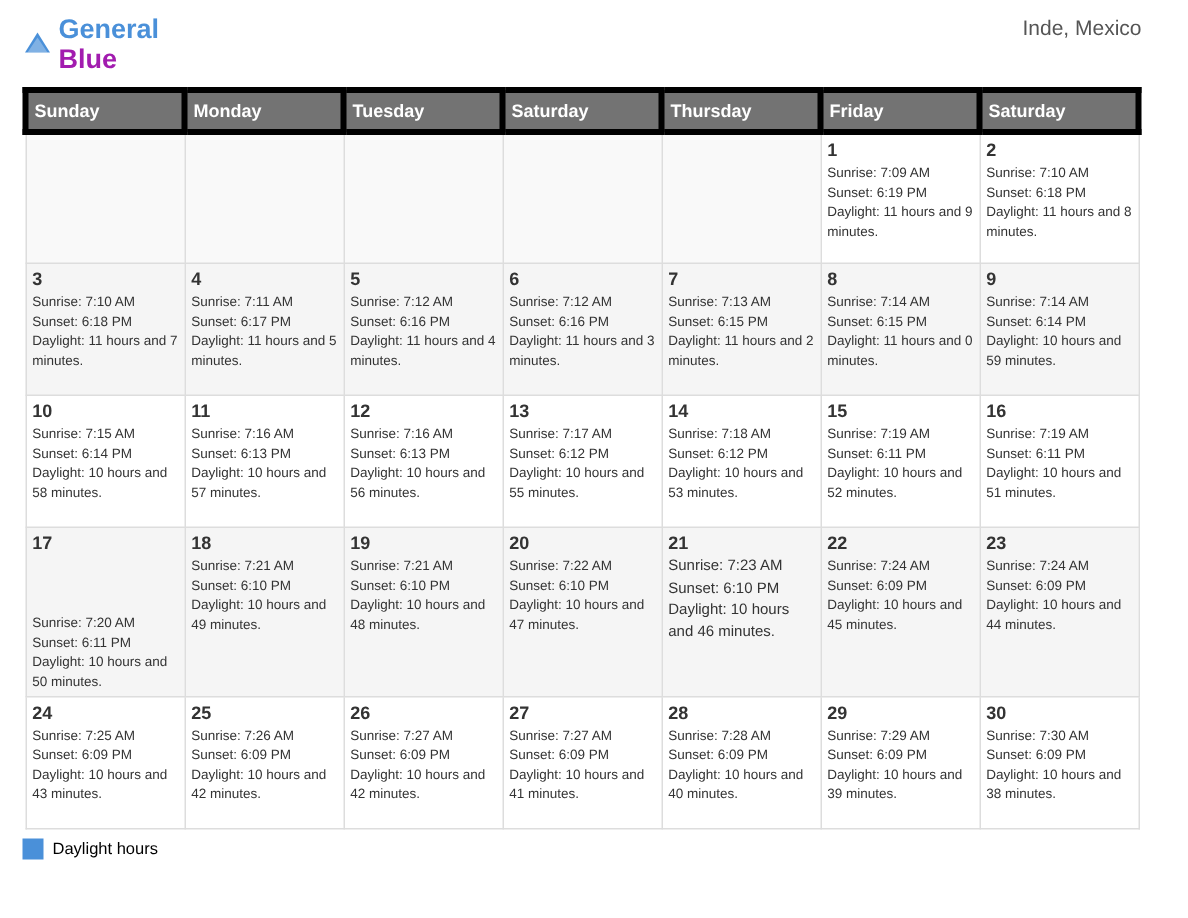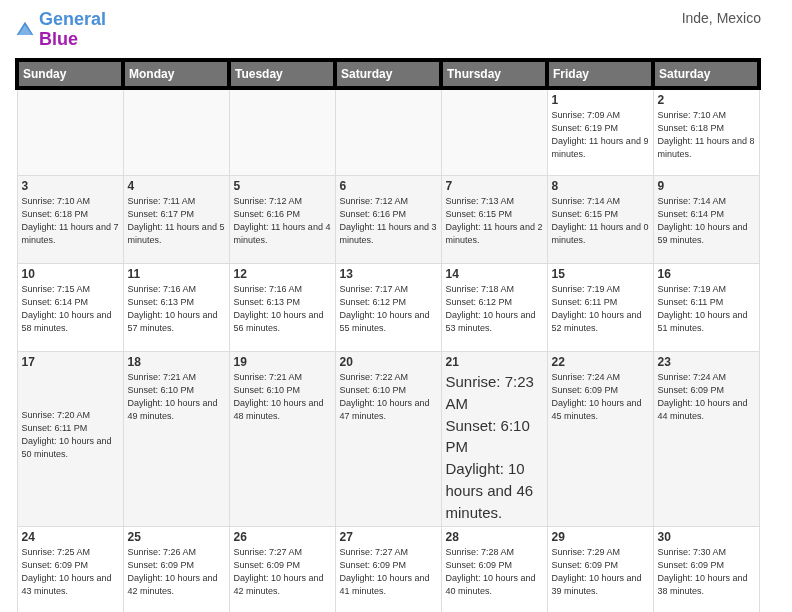--- a/index.html
+++ b/index.html
@@ -214,21 +214,21 @@
           <td>
             <span class="day-num">19</span>
             <div class="day-info" style="font-size: 9px; line-height: 1.45;">Sunrise: 7:21 AM<br>Sunset: 6:10 PM<br>Daylight: 10 hours and 48 minutes.</div>
           </td>
           <td>
             <span class="day-num">20</span>
             <div class="day-info" style="font-size: 9px; line-height: 1.45;">Sunrise: 7:22 AM<br>Sunset: 6:10 PM<br>Daylight: 10 hours and 47 minutes.</div>
           </td>
           <td>
             <span class="day-num">21</span>
-            <div class="day-info" style="font-size: 15px; line-height: 1.45;">Sunrise: 7:23 AM<br>Sunset: 6:10 PM<br>Daylight: 10 hours and 46 minutes.</div>
+            <div class="day-info" style="font-size: 10px; line-height: 1.45;">Sunrise: 7:23 AM<br>Sunset: 6:10 PM<br>Daylight: 10 hours and 46 minutes.</div>
           </td>
           <td>
             <span class="day-num">22</span>
             <div class="day-info" style="font-size: 9px; line-height: 1.45;">Sunrise: 7:24 AM<br>Sunset: 6:09 PM<br>Daylight: 10 hours and 45 minutes.</div>
           </td>
           <td>
             <span class="day-num">23</span>
             <div class="day-info" style="font-size: 9px; line-height: 1.45;">Sunrise: 7:24 AM<br>Sunset: 6:09 PM<br>Daylight: 10 hours and 44 minutes.</div>
           </td>
         </tr>

